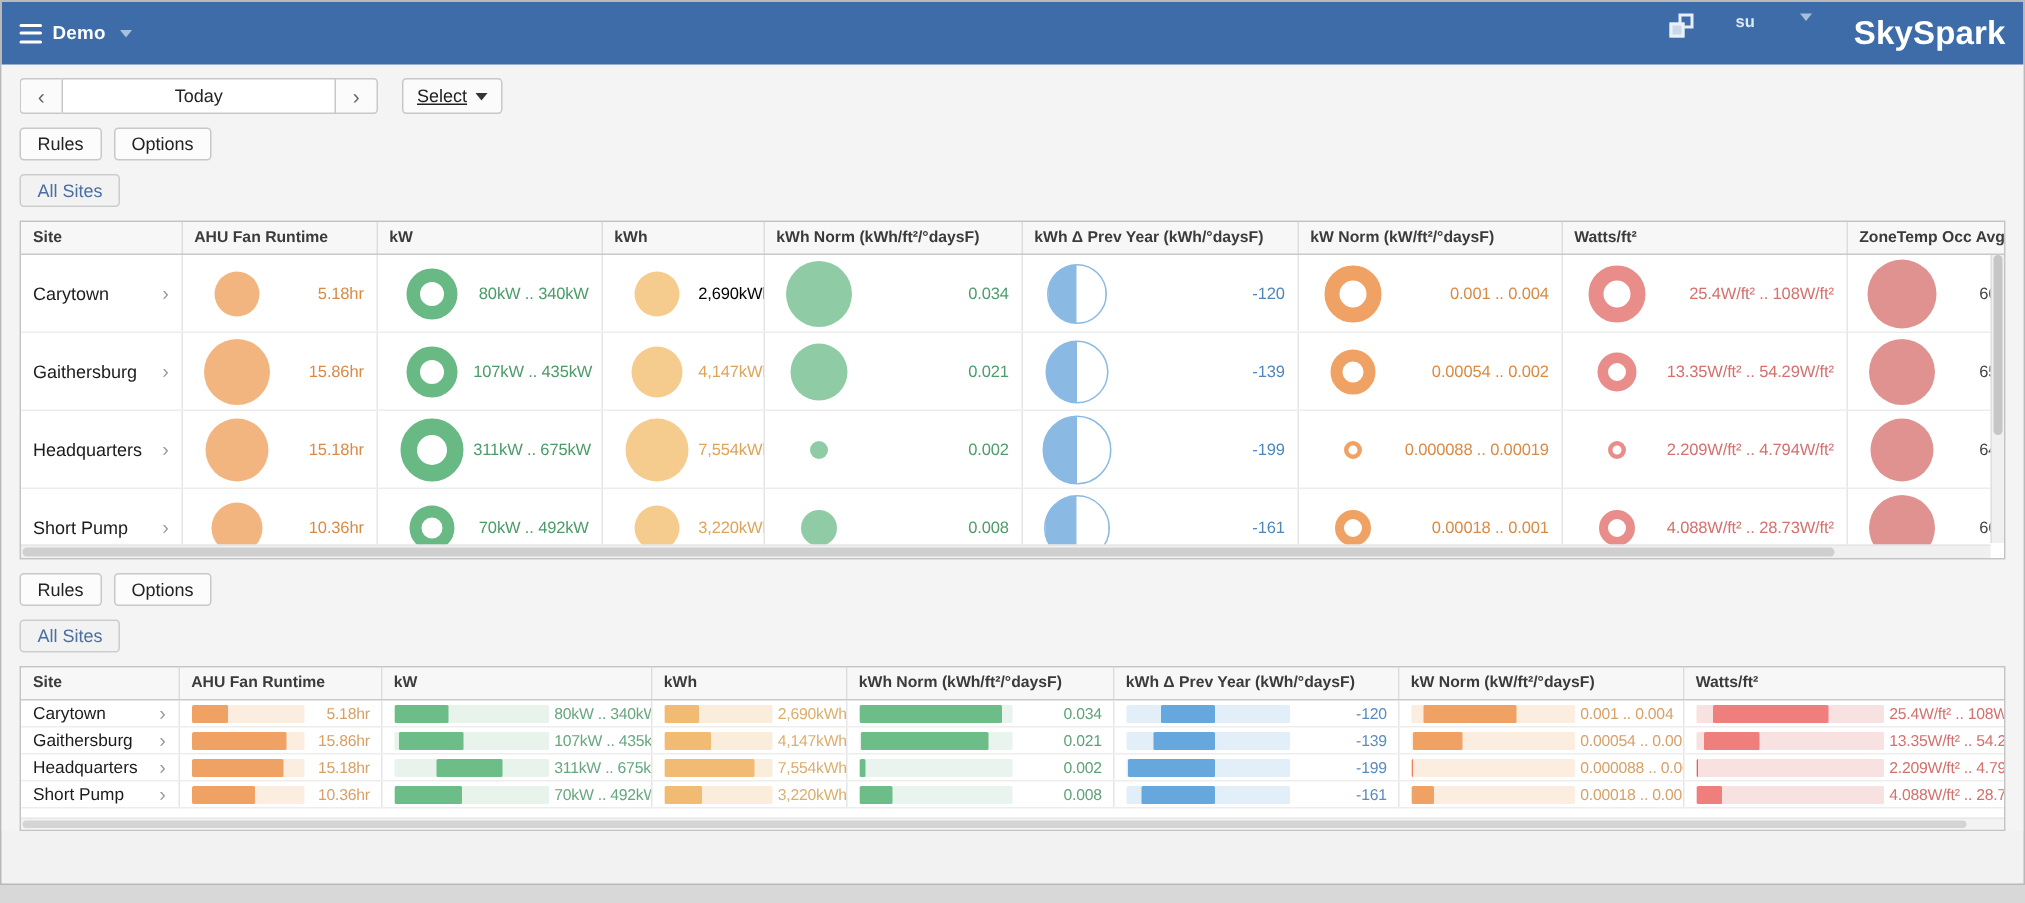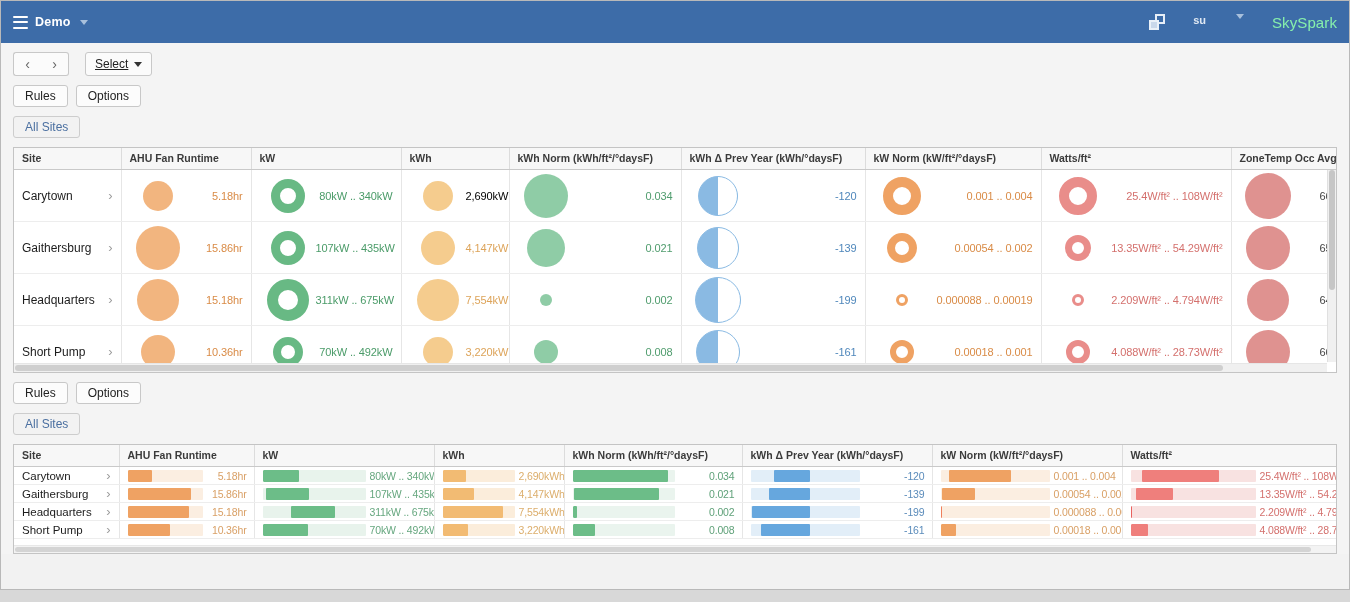--- a/index.html
+++ b/index.html
@@ -44,21 +44,21 @@
   }
   .copy-icon { position: relative; width: 16px; height: 16px; }
   .copy-icon i {
     position: absolute; display: block;
     border: 2px solid #e7eef7; background: #3d6ca8;
   }
   .copy-icon i.a { width: 10px; height: 10px; right: 0; top: 0; }
   .copy-icon i.b { width: 10px; height: 10px; left: 0; bottom: 0; background:#c9d8ea; border-color:#eaf1f8; }
   .user-name { color: #dfe8f3; font-size: 11px; font-weight: bold; }
   .brand {
-    color: #86efac; font-size: 15px; font-weight: normal; letter-spacing: .1px;
+    color: #ffffff; font-size: 22px; font-weight: bold; letter-spacing: .1px;
   }
 
   
   .tabstrip {
     position: relative;
     height: 32px;
     background: #3d6ca8;
     display: flex;
     align-items: flex-end;
     padding: 0 12px;
@@ -259,20 +259,21 @@
       <span class="brand">SkySpark</span>
     </div>
   </div>
 
 
   <div class="workspace">
 
     <div class="toolbar-row">
       <div class="date-nav">
         <div class="nav-btn left">‹</div>
+        <div class="date-field" title="Today">Today</div>
         <div class="nav-btn right">›</div>
       </div>
       <div class="select-btn">
         <span>Select</span>
         <span class="tri"></span>
       </div>
     </div>
 
     <div class="btn-row">
       <div class="gbtn">Rules</div>

